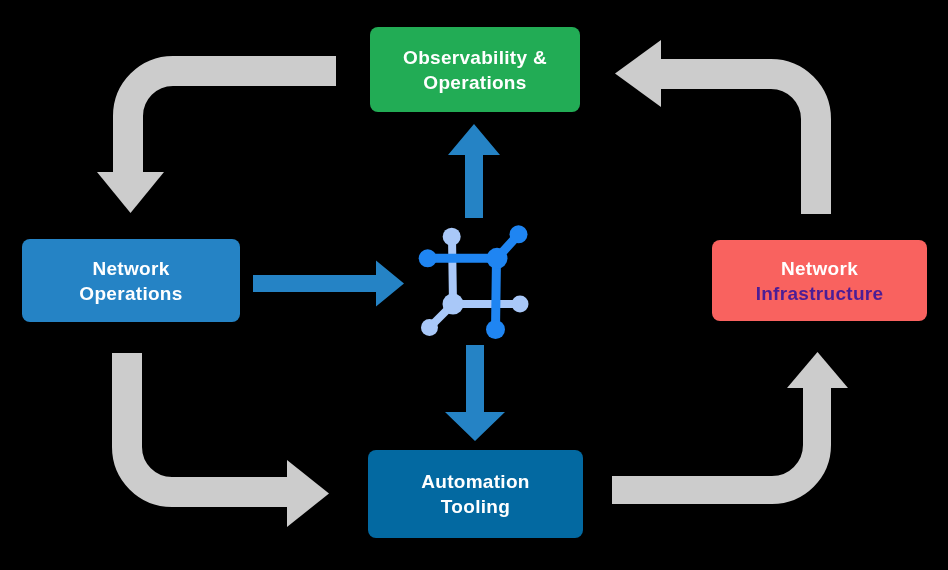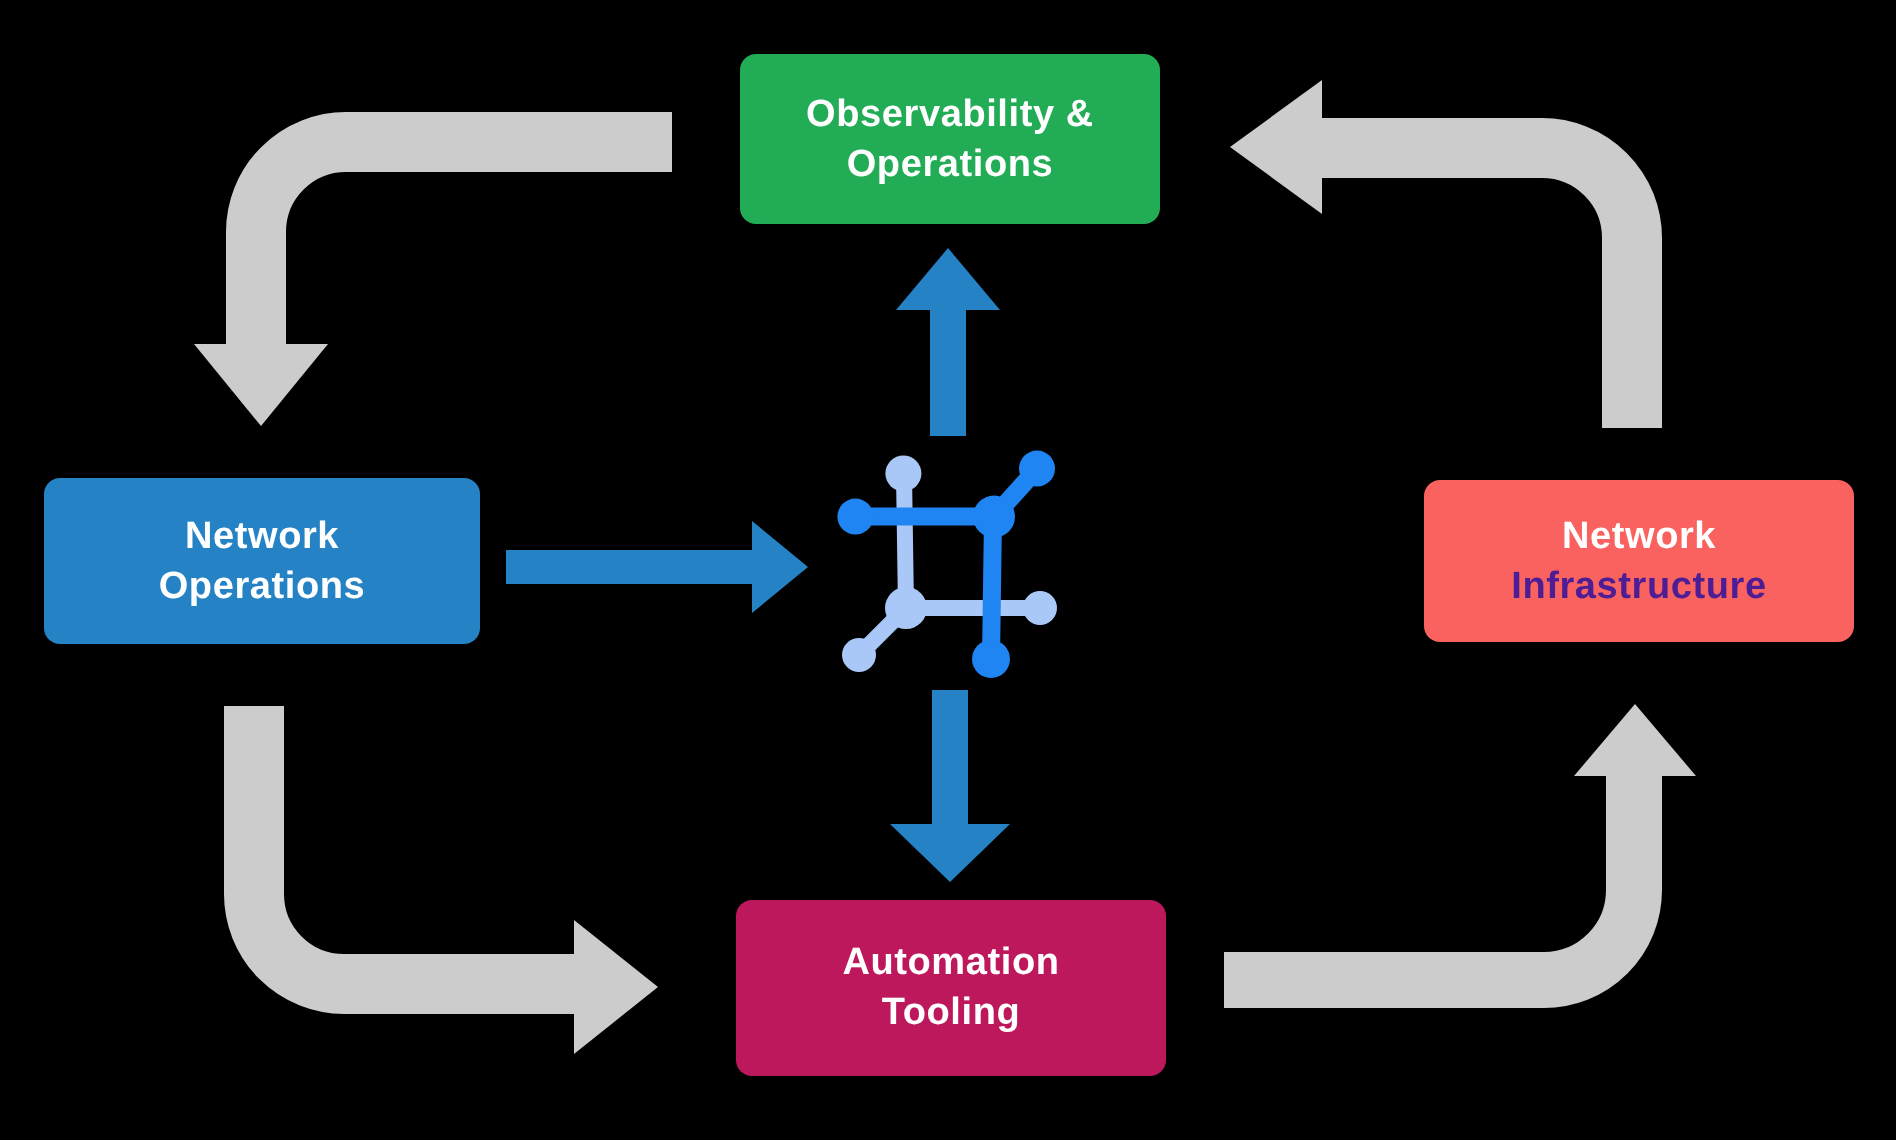--- a/index.html
+++ b/index.html
@@ -98,18 +98,18 @@
   <div class="node" id="node-operations" style="background-color: rgb(37, 131, 197);">
     <div style="color: rgb(255, 255, 255);">Network</div>
     <div style="color: rgb(255, 255, 255);">Operations</div>
   </div>
 
   <div class="node" id="node-infrastructure" style="background-color: rgb(249, 98, 95);">
     <div style="color: rgb(255, 255, 255);">Network</div>
     <div style="color: #4c1d95;">Infrastructure</div>
   </div>
 
-  <div class="node" id="node-tooling" style="background-color: #be185d;">
+  <div class="node" id="node-tooling" style="background-color: #0369a1;">
     <div style="color: rgb(255, 255, 255);">Automation</div>
     <div style="color: rgb(255, 255, 255);">Tooling</div>
   </div>
 
 </div>
 
 </body></html>

